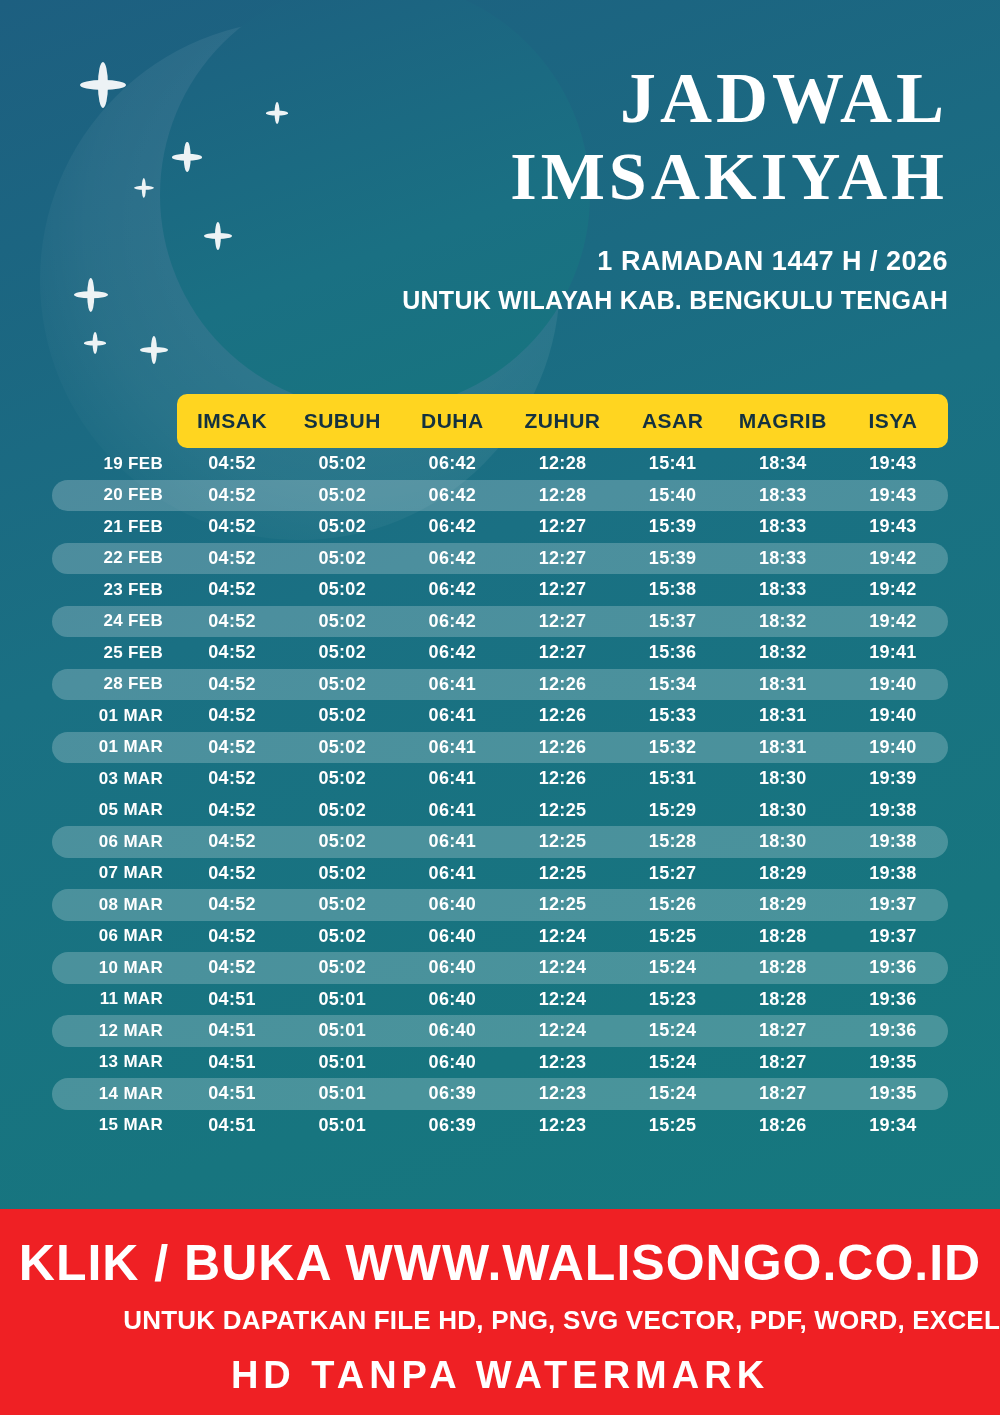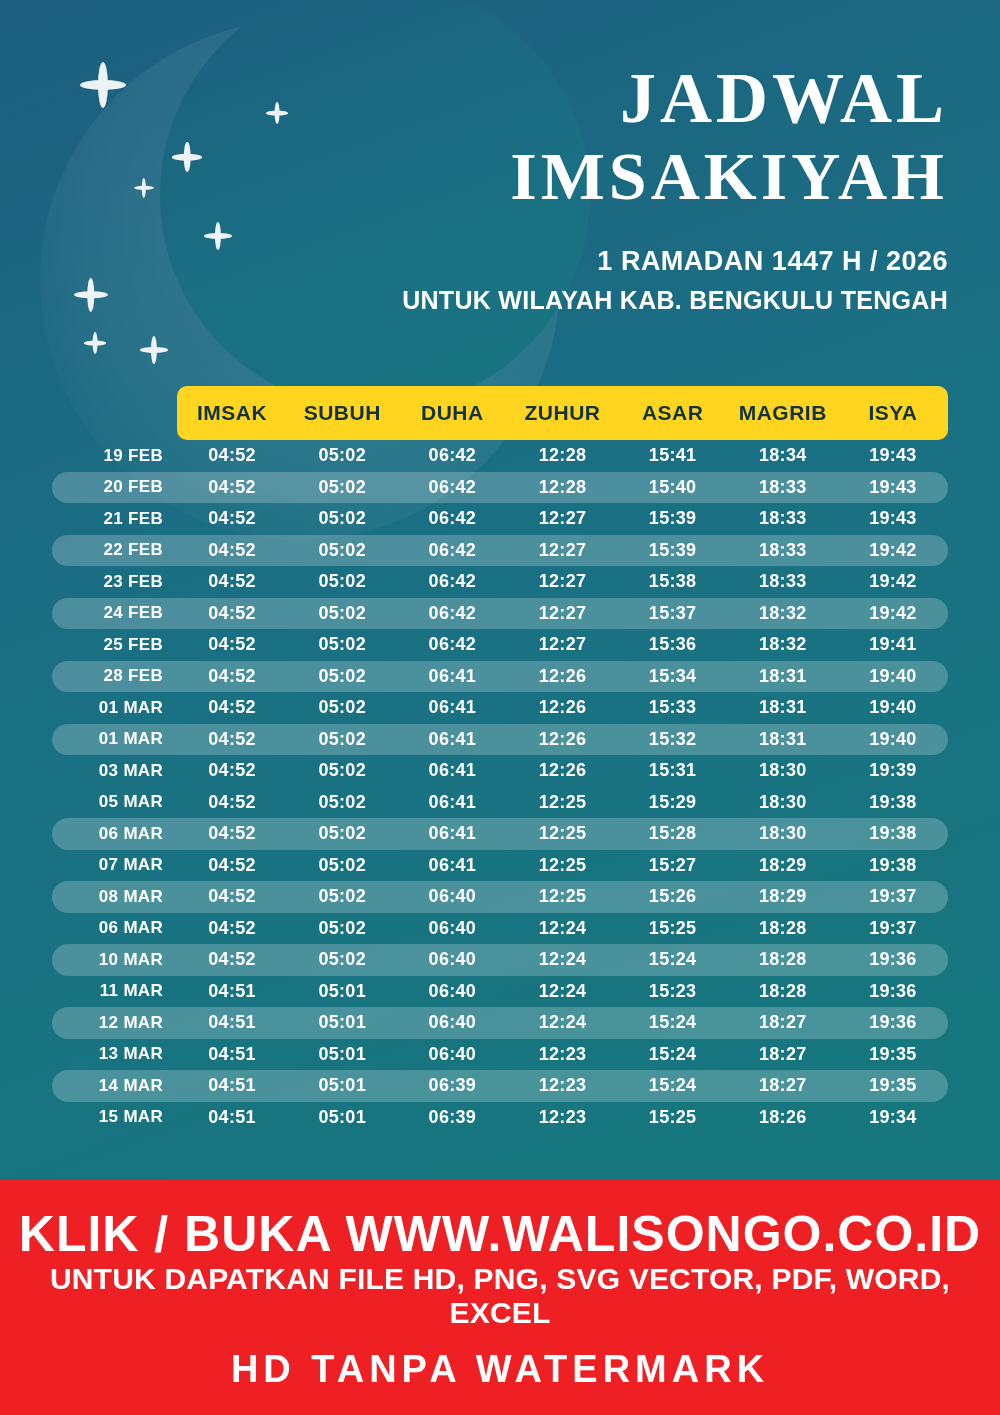--- a/index.html
+++ b/index.html
@@ -91,20 +91,21 @@
     position: absolute;
     left: 52px; right: 52px;
     top: 386px;
     z-index: 5;
   }
   table {
     width: 100%;
     border-collapse: separate;
     border-spacing: 0;
     table-layout: fixed;
+    margin-top: 8px;
   }
   thead th {
     background: #ffd520;
     color: #14323f;
     font-size: 21px;
     font-weight: 700;
     letter-spacing: 0.5px;
     height: 54px;
     vertical-align: middle;
     text-align: center;
@@ -131,38 +132,40 @@
   }
   tbody tr.alt td {
     background: rgba(255,255,255,0.22);
   }
   tbody tr.alt td:first-child  { border-radius: 16px 0 0 16px; }
   tbody tr.alt td:last-child   { border-radius: 0 16px 16px 0; }
   
   .footer {
     position: absolute;
     left: 0; right: 0; bottom: 0;
-    height: 235px;
+    height: 206px;
     background: #ef2024;
     z-index: 10;
     text-align: center;
     padding-top: 26px;
   }
   .footer-1 {
     color: #fff;
     font-size: 50px;
     font-weight: 700;
     letter-spacing: 1px;
     line-height: 1.12;
   }
   .footer-2 {
     color: #fff;
-    font-size: 30px;
+    font-size: 26px;
     font-weight: 700;
     letter-spacing: 0.2px;
+    margin-top: 14px;
+    text-align: right;
   }
   .footer-3 {
     color: #fff;
     font-size: 38px;
     font-weight: 700;
     letter-spacing: 5px;
     margin-top: 18px;
   }
 </style>
 </head>

